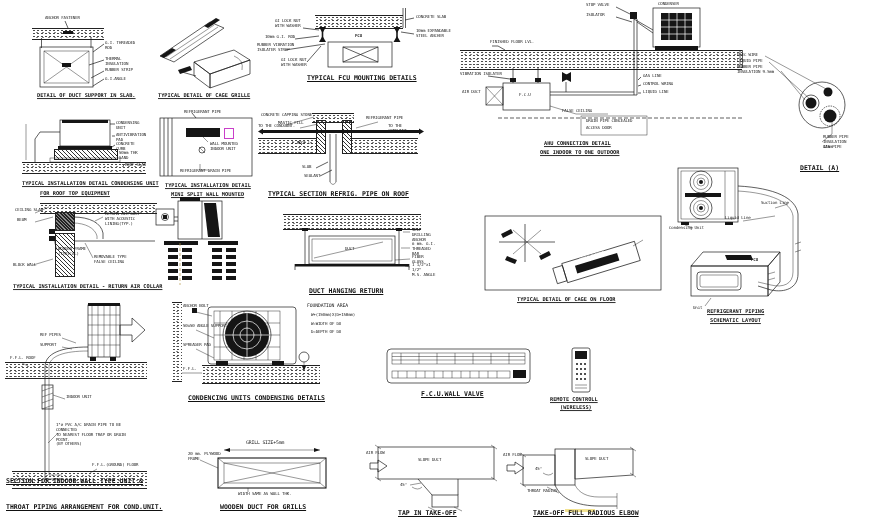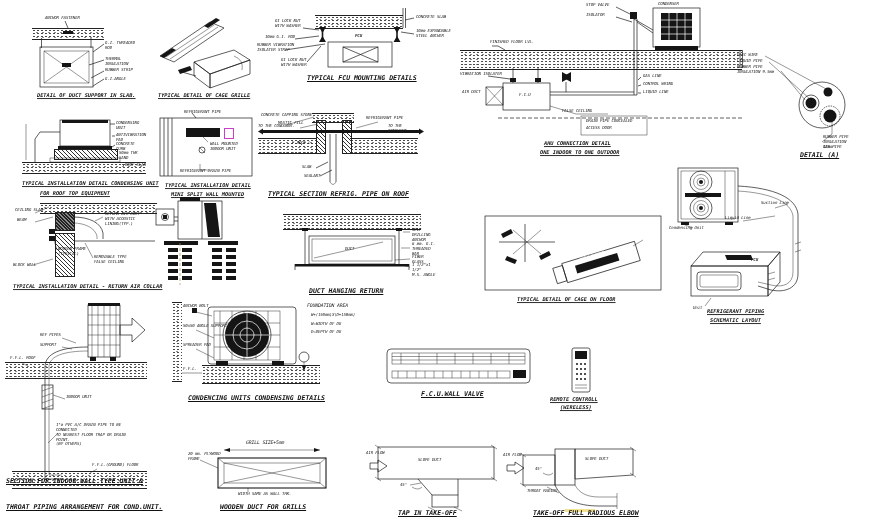--- a/index.html
+++ b/index.html
@@ -1,17 +1,17 @@
 <!DOCTYPE html>
 <html><head>
 <meta charset="utf-8">
 <style>
   html,body{margin:0;padding:0;background:#e8e8e8;}
   .sheet{position:relative;width:870px;height:520px;background:#ffffff;overflow:hidden;
-         font-family:"DejaVu Sans Mono","Liberation Mono",monospace;color:#1b1b1b;font-style:italic;}
+         font-family:"DejaVu Sans Mono","Liberation Mono",monospace;color:#1b1b1b;}
   .detail{position:absolute;}
   .lbl{position:absolute;font-size:6px;line-height:1.15;transform:scale(0.68);transform-origin:0 0;
        white-space:pre-line;color:#1b1b1b;letter-spacing:-0.2px;}
   .cap{position:absolute;font-size:6px;font-weight:bold;text-decoration:underline;white-space:nowrap;
        transform:scale(0.88);transform-origin:0 0;color:#111;}
   .cap.big{font-size:6.5px;transform:none;}
   .concrete{position:absolute;border-top:0.8px solid #222;border-bottom:0.8px solid #222;
        background-image:radial-gradient(#4a4a4a 0.55px,transparent 0.8px),radial-gradient(#8a8a8a 0.5px,transparent 0.75px);
        background-size:4px 3px,6px 5px;background-position:0 0,2px 1px;}
   .hatchdiag{position:absolute;border:0.7px solid #222;
@@ -184,21 +184,21 @@
       <line x1="97" y1="74" x2="97" y2="86" class="thin"></line>
         <line x1="97" y1="86" x2="87" y2="94" class="thin"></line>
     </svg>
     <div class="lbl" style="left:2px;top:5px;">ELEC WIRE</div>
     <div class="lbl" style="left:2px;top:11px;">LIQUID PIPE</div>
     <div class="lbl" style="left:2px;top:17px;">RUBBER PIPE
 INSULATION 9.5mm</div>
     <div class="lbl" style="left:88px;top:87px;">RUBBER PIPE
 INSULATION 12mm</div>
     <div class="lbl" style="left:88px;top:97px;">GAS PIPE</div>
-    <div class="cap big" style="left:65px;top:103px;">DETAIL (A)</div>
+    <div class="cap big" style="left:65px;top:116px;">DETAIL (A)</div>
   </div>
 
   <div class="detail" style="left:18px;top:112px;width:140px;height:88px;">
     <div class="blackfill" style="left:40px;top:34px;width:54px;height:3px;"></div>
     <div class="hatchdiag" style="left:36px;top:37px;width:62px;height:9px;"></div>
     <div class="concrete" style="left:4px;top:50px;width:124px;height:10px;"></div>
     <svg class="art" width="140" height="88" viewBox="0 0 140 88">
       <rect x="42" y="8" width="50" height="26"></rect>
       <rect class="f" x="44" y="8" width="46" height="3"></rect>
       <rect x="32" y="46" width="70" height="4" class="thin"></rect>

